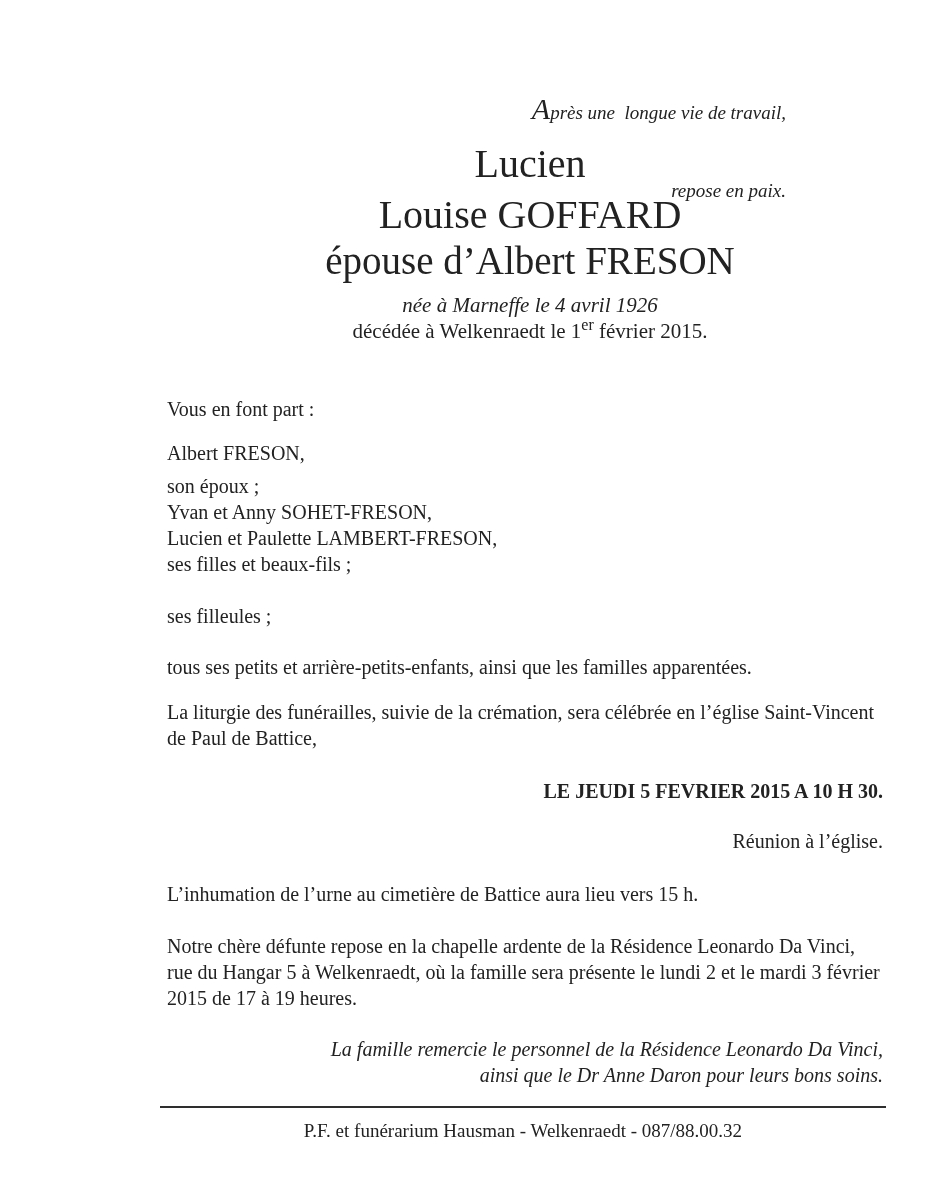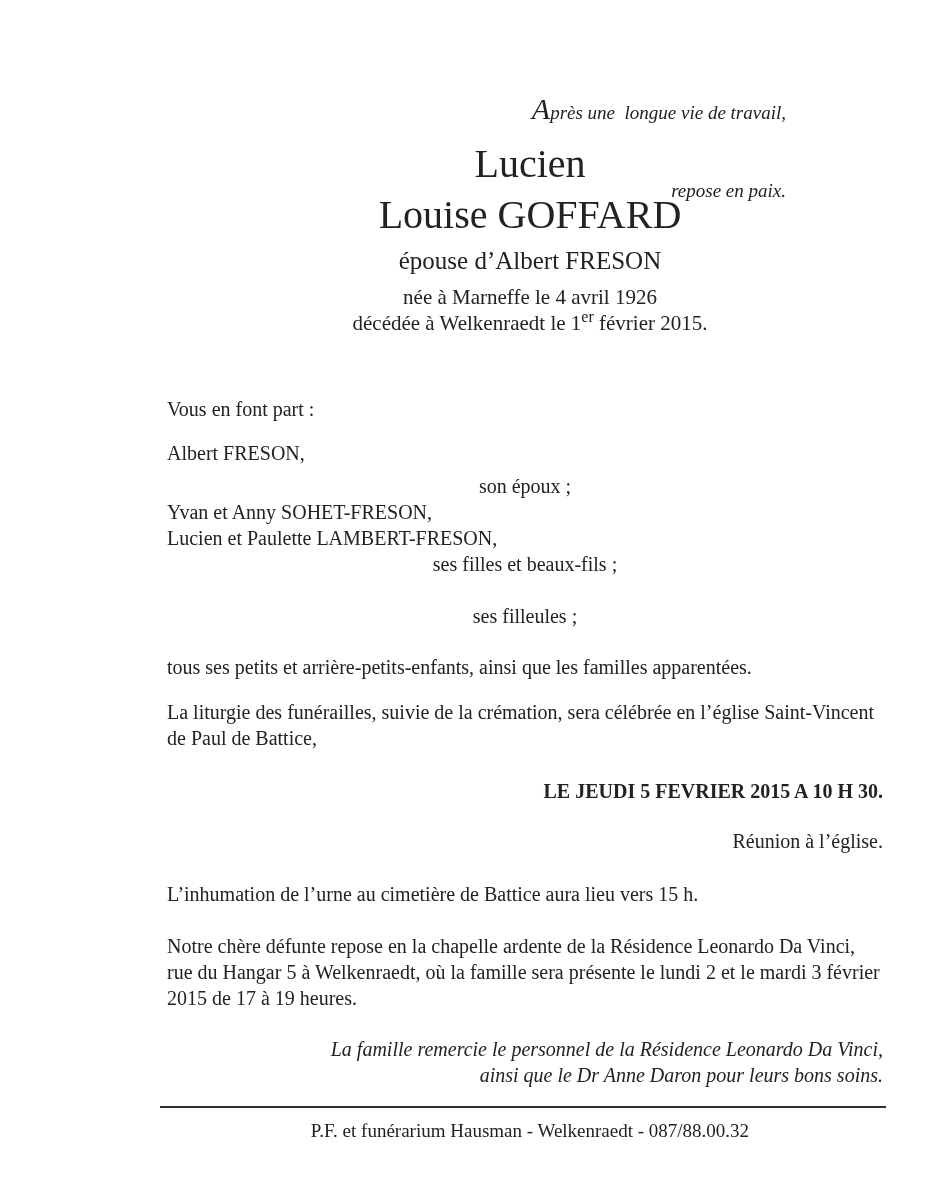--- a/index.html
+++ b/index.html
@@ -39,61 +39,61 @@
     top: 138px;
     left: 120px;
     width: 820px;
     text-align: center;
   }
   .t-honorific, .t-name {
     font-size: 40px;
     line-height: 51px;
   }
   .t-spouse {
-    font-size: 25px;
+    font-size: 39px;
     line-height: 42px;
   }
   .t-birth, .t-death {
     font-size: 21px;
     line-height: 26px;
   }
-  .t-birth { margin-top: 2px; }
+  .t-birth { margin-top: 10px; font-style: italic; }
   .t-death sup {
     font-size: 16px;
     line-height: 0;
   }
 
   
   .line {
     position: absolute;
     left: 167px;
     width: 716px;
     font-size: 20px;
     line-height: 26px;
     text-align: left;
   }
-  .rel   { text-align: center; }
+  .rel   { text-align: left; }
   .ctr   { text-align: right; }
   .bold  { font-weight: bold; }
   .ital  { font-style: italic; }
 
   
   .footer-rule {
     position: absolute;
     top: 1106px;
     left: 160px;
     width: 726px;
     border: none;
     border-top: 2px solid #2e2e2e;
     margin: 0;
   }
   .footer-text {
     position: absolute;
     top: 1118px;
-    left: 167px;
+    left: 160px;
     width: 726px;
     text-align: center;
     font-size: 19px;
     line-height: 25px;
   }
 </style>
 </head>
 <body>
 
 <div class="page">

